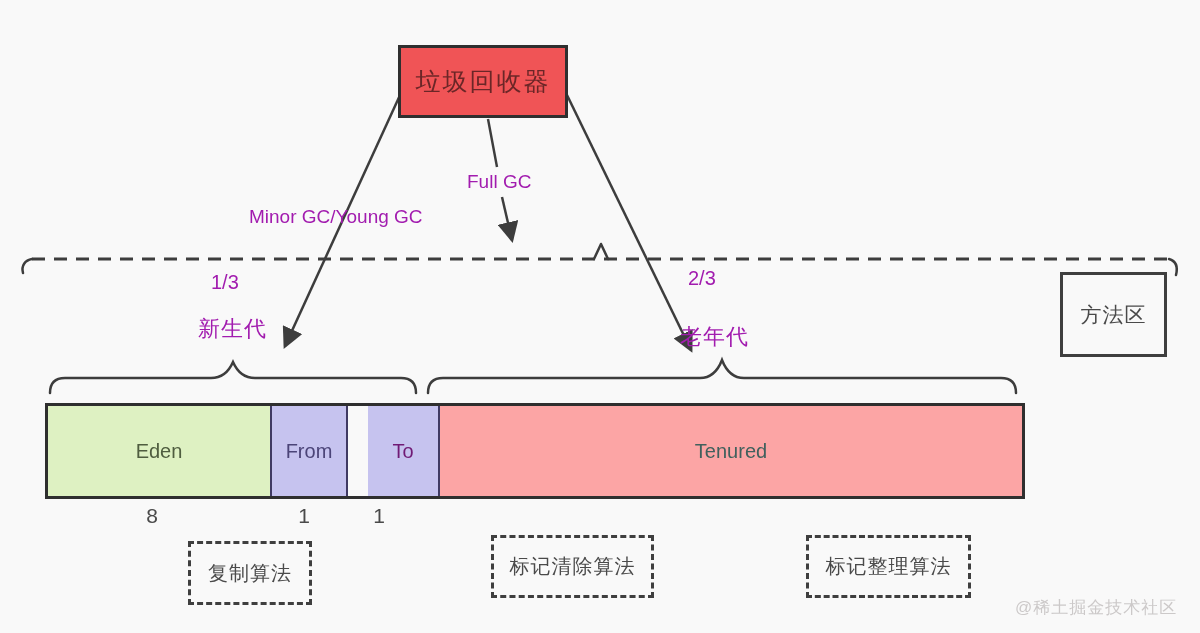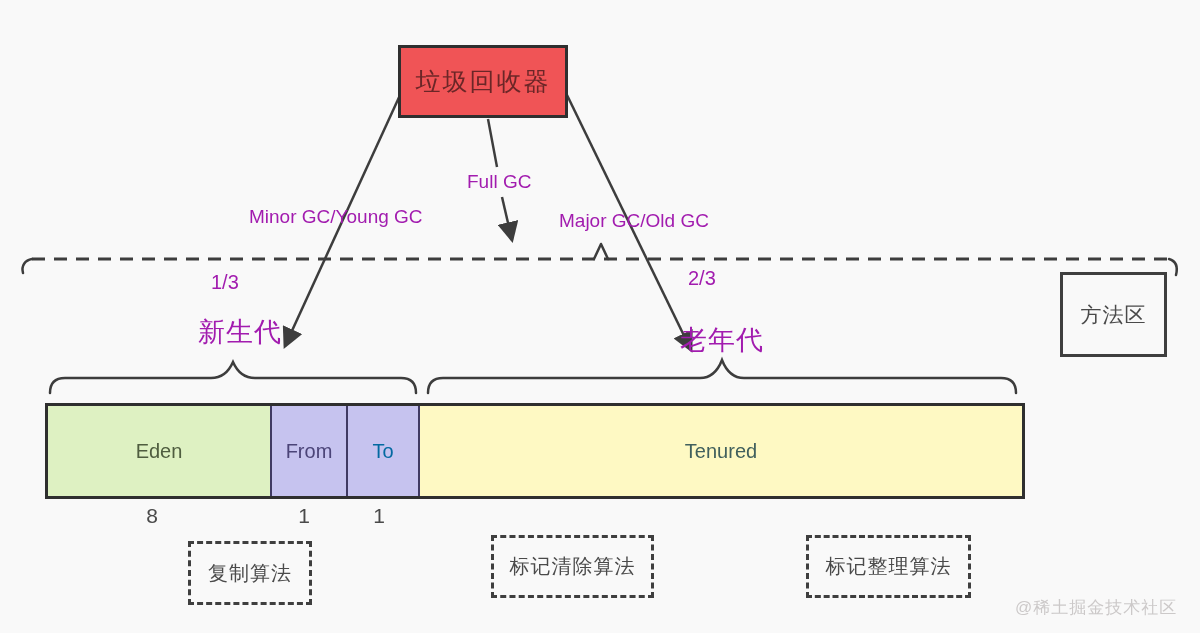--- a/index.html
+++ b/index.html
@@ -40,22 +40,22 @@
     box-sizing:border-box;
     display:flex;
   }
   .region{
     display:flex;align-items:center;justify-content:center;
     font-size:20px;
     box-sizing:border-box;
   }
   .region-eden{flex:0 0 224px;background:#def1c2;color:#4f5d3f;border-right:2px solid #403a63;}
   .region-from{flex:0 0 76px;background:#c6c3ef;color:#4b4478;border-right:2px solid #403a63;}
-  .region-to{flex:0 0 72px;background:#c6c3ef;color:#0369a1;border-right:2px solid #403a63;}
-  .region-tenured{flex:1 1 auto;background:#fef9c3;color:#41605d;}
+  .region-to{flex:0 0 72px;background:#c6c3ef;color:#701a75;border-right:2px solid #403a63;margin-left:20px;}
+  .region-tenured{flex:1 1 auto;background:#fca5a5;color:#41605d;}
   .ratio{
     position:absolute;top:504px;width:28px;
     text-align:center;font-size:21px;color:#4a4a4a;
   }
   .algo-box{
     position:absolute;
     border:3px dashed #3f3f3f;
     box-sizing:border-box;
     display:flex;align-items:center;justify-content:center;
     font-size:20px;color:#4a4a4a;
@@ -73,21 +73,21 @@
   }
   .watermark{
     position:absolute;
     left:1015px;top:596px;
     font-size:17px;
     color:#ccc9c9;
     letter-spacing:1px;
     text-align:center;
   }
   .en{font-size:19px;}
-  .cn{font-size:27px;letter-spacing:1px;}
+  .cn{font-size:22px;letter-spacing:1px;}
   .frac{font-size:20px;}
 </style>
 </head>
 <body>
 
 <div class="stage">
 
   <svg class="svg-layer" viewBox="0 0 1200 633">
     <defs>
       <marker id="arrow" viewBox="0 0 10 10" refX="8.5" refY="5" markerWidth="8.5" markerHeight="8.5" orient="auto-start-reverse">
@@ -109,21 +109,20 @@
     <path d="M 50 393 Q 50 378 65 378 L 211 378 Q 226 378 233 362 Q 240 378 255 378 L 401 378 Q 416 378 416 393" stroke="#3d3d3d" stroke-width="2.5" fill="none" stroke-linecap="round"></path>
     <path d="M 428 393 Q 428 378 443 378 L 700 378 Q 715 378 722 360 Q 729 378 744 378 L 1001 378 Q 1016 378 1016 393" stroke="#3d3d3d" stroke-width="2.5" fill="none" stroke-linecap="round"></path>
   </svg>
 
   <div class="gc-box">
     <span>垃圾回收器</span>
   </div>
 
   <div class="label en" style="left:249px;top:206px;">Minor GC/Young GC</div>
   <div class="label en" style="left:467px;top:171px;">Full GC</div>
-  <div class="label en" style="left:559px;top:210px;">Major GC/Old GC</div>
 
   <div class="label frac" style="left:211px;top:271px;">1/3</div>
   <div class="label cn" style="left:198px;top:314px;">新生代</div>
   <div class="label frac" style="left:688px;top:267px;">2/3</div>
   <div class="label cn" style="left:680px;top:322px;">老年代</div>
 
   <div class="method-box">
     <span>方法区</span>
   </div>
 

